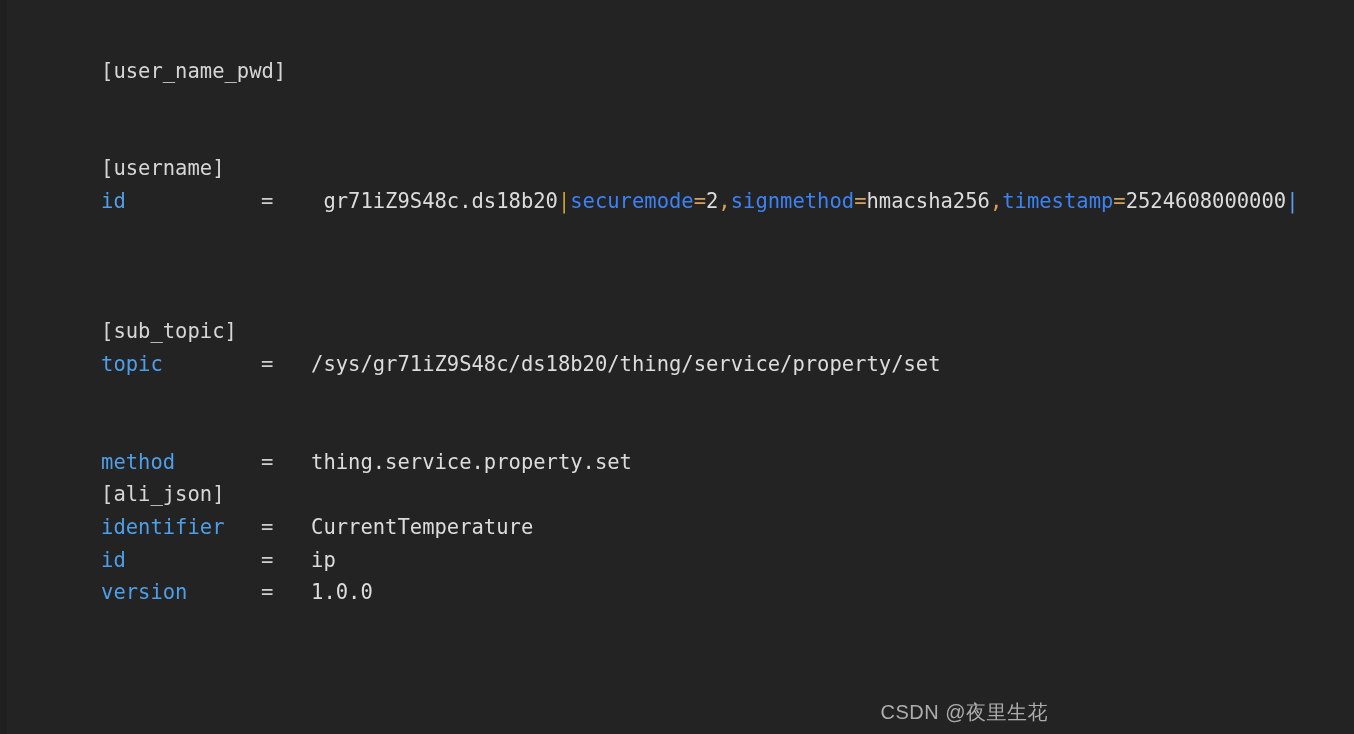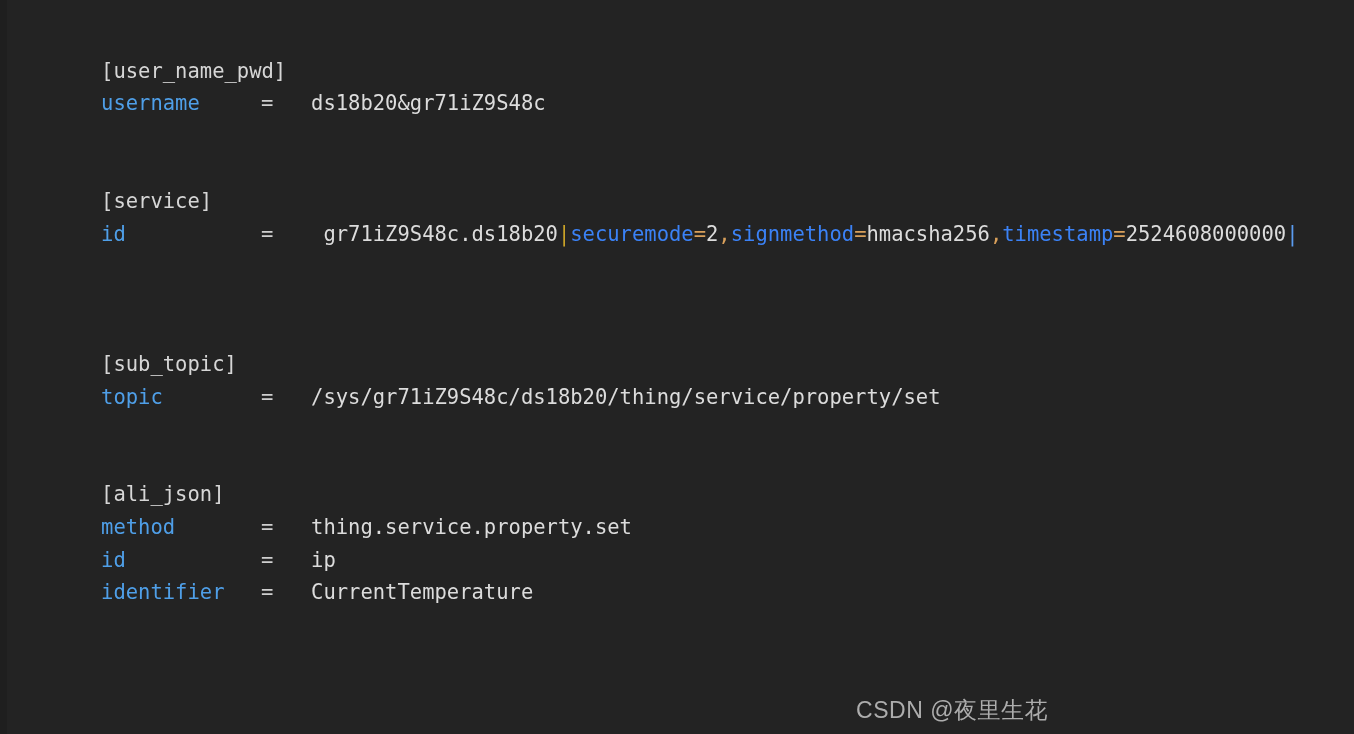--- a/index.html
+++ b/index.html
@@ -73,48 +73,45 @@
   .col-eq {
     display: inline-block;
     width: 50px;
   }
 
   .watermark {
     position: absolute;
     right: 22px;
     bottom: 8px;
     font-family: "Liberation Sans", "DejaVu Sans", sans-serif;
-    font-size: 23px;
+    font-size: 20px;
     color: #b9b9b9;
     letter-spacing: 0.5px;
     opacity: 0.92;
     user-select: none;
   }
 </style>
 </head>
 <body>
 
 <div id="editor">
 
   <div class="gutter"></div>
 
   <div class="code">
 
     <div class="line">
       <span class="sec">[user_name_pwd]</span>
     </div>
-    <div class="line">
-      <span class="key col-key">username</span><span class="eq col-eq">=</span><span class="val">ds18b20&amp;gr71iZ9S48c</span>
-    </div>
 
     <div class="line blank"></div>
     <div class="line blank"></div>
 
     <div class="line">
-      <span class="sec">[service]</span>
+      <span class="sec">[username]</span>
     </div>
     <div class="line">
       <span class="key col-key">id</span><span class="eq col-eq">=</span><span class="val"> gr71iZ9S48c.ds18b20</span><span class="pipe">|</span><span class="kv-key">securemode</span><span class="punct">=</span><span class="val">2</span><span class="punct">,</span><span class="kv-key">signmethod</span><span class="punct">=</span><span class="val">hmacsha256</span><span class="punct">,</span><span class="kv-key">timestamp</span><span class="punct">=</span><span class="val">2524608000000</span><span class="caret">|</span>
     </div>
 
     <div class="line blank"></div>
 
 
     <div class="line blank"></div>
     <div class="line blank"></div>
@@ -123,29 +120,32 @@
       <span class="sec">[sub_topic]</span>
     </div>
     <div class="line">
       <span class="key col-key">topic</span><span class="eq col-eq">=</span><span class="val">/sys/gr71iZ9S48c/ds18b20/thing/service/property/set</span>
     </div>
 
     <div class="line blank"></div>
     <div class="line blank"></div>
 
     <div class="line">
+      <span class="key col-key">method</span><span class="eq col-eq">=</span><span class="val">thing.service.property.set</span>
+    </div>
+    <div class="line">
       <span class="sec">[ali_json]</span>
     </div>
     <div class="line">
-      <span class="key col-key">method</span><span class="eq col-eq">=</span><span class="val">thing.service.property.set</span>
+      <span class="key col-key">identifier</span><span class="eq col-eq">=</span><span class="val">CurrentTemperature</span>
     </div>
     <div class="line">
       <span class="key col-key">id</span><span class="eq col-eq">=</span><span class="val">ip</span>
     </div>
     <div class="line">
-      <span class="key col-key">identifier</span><span class="eq col-eq">=</span><span class="val">CurrentTemperature</span>
+      <span class="key col-key">version</span><span class="eq col-eq">=</span><span class="val">1.0.0</span>
     </div>
 
   </div>
 
   <div class="watermark">CSDN @夜里生花</div>
 
 </div>
 
 </body></html>

